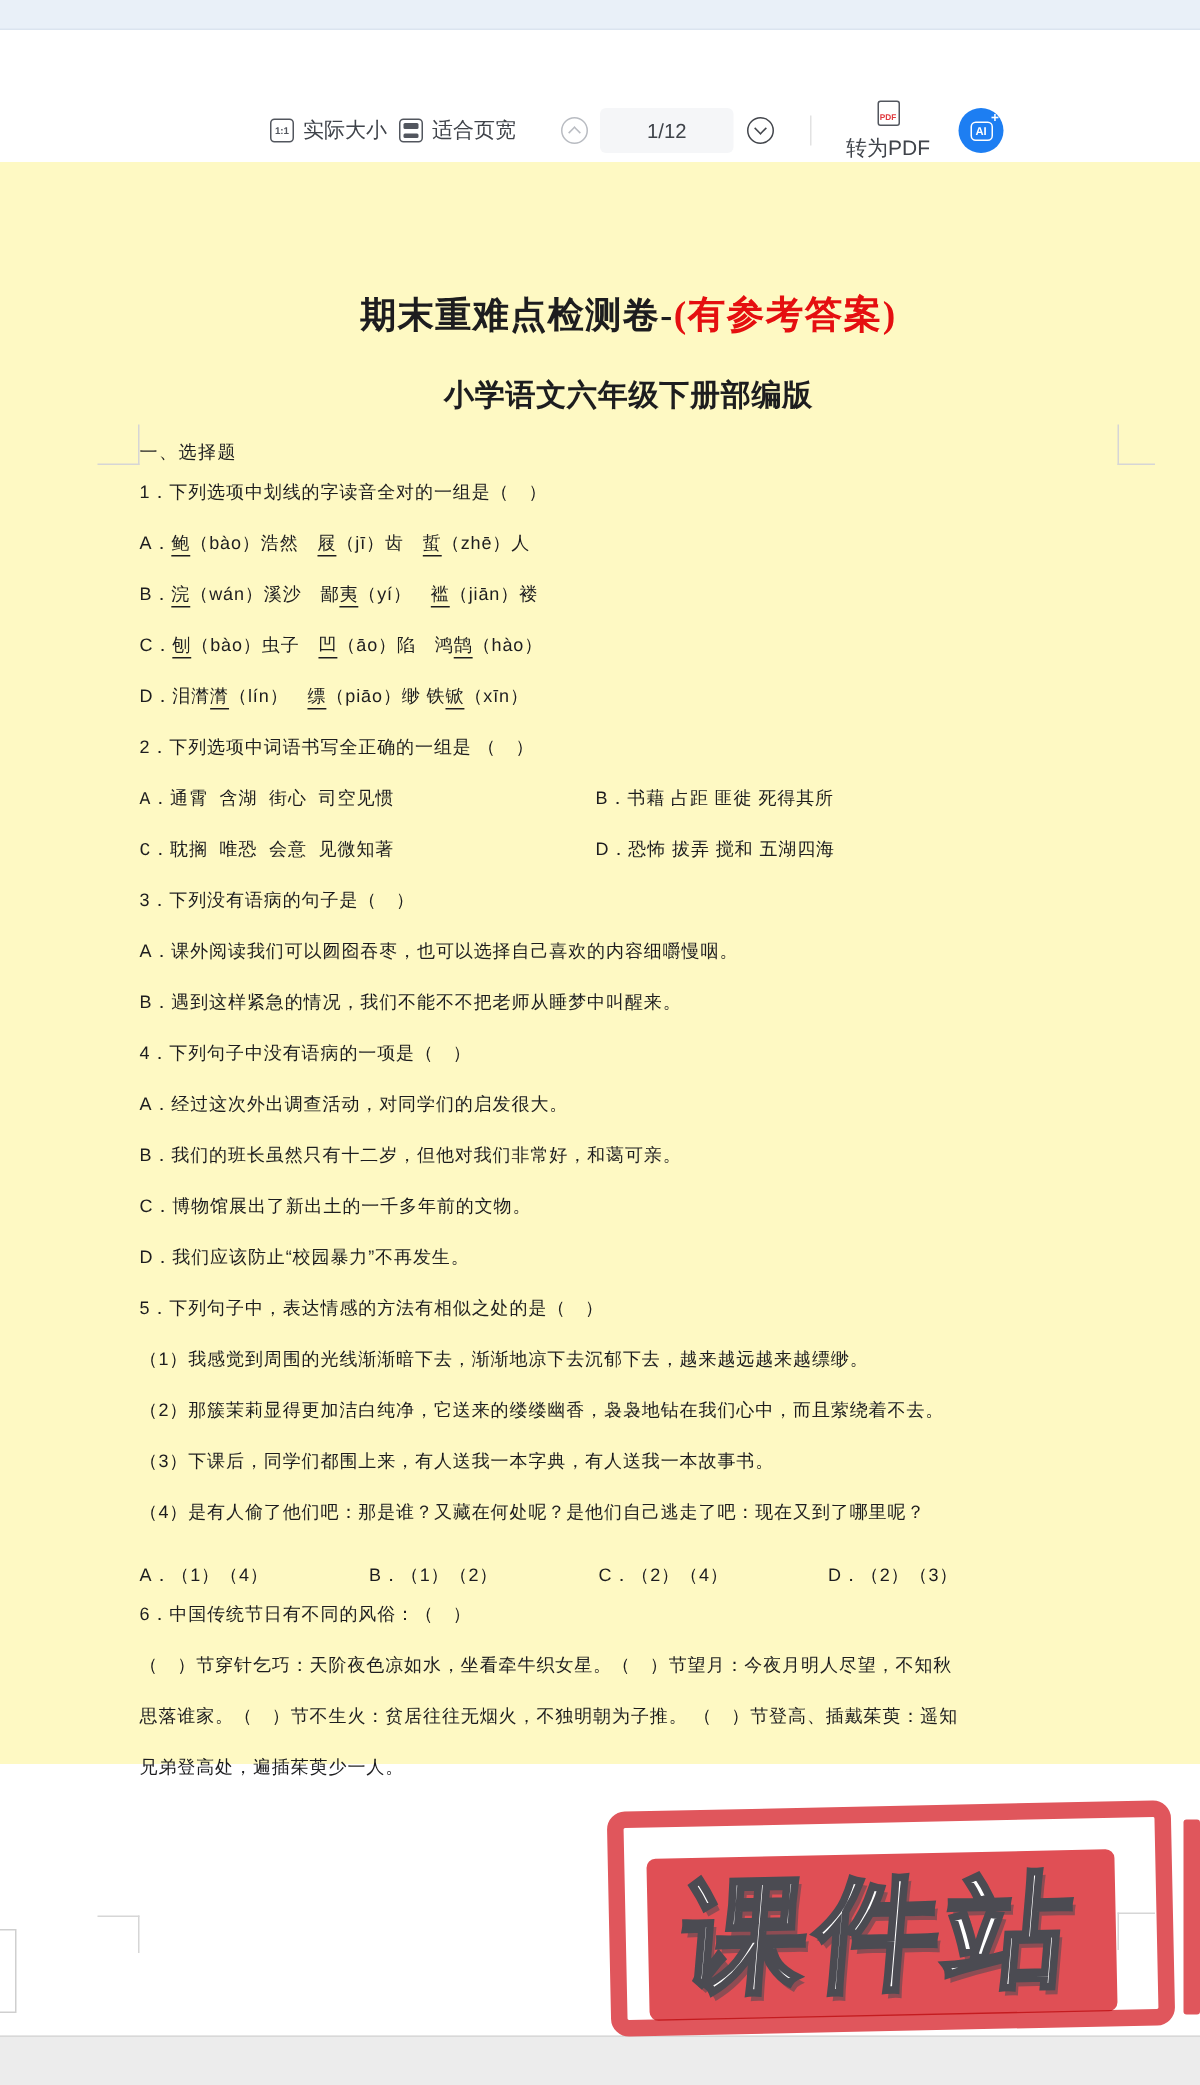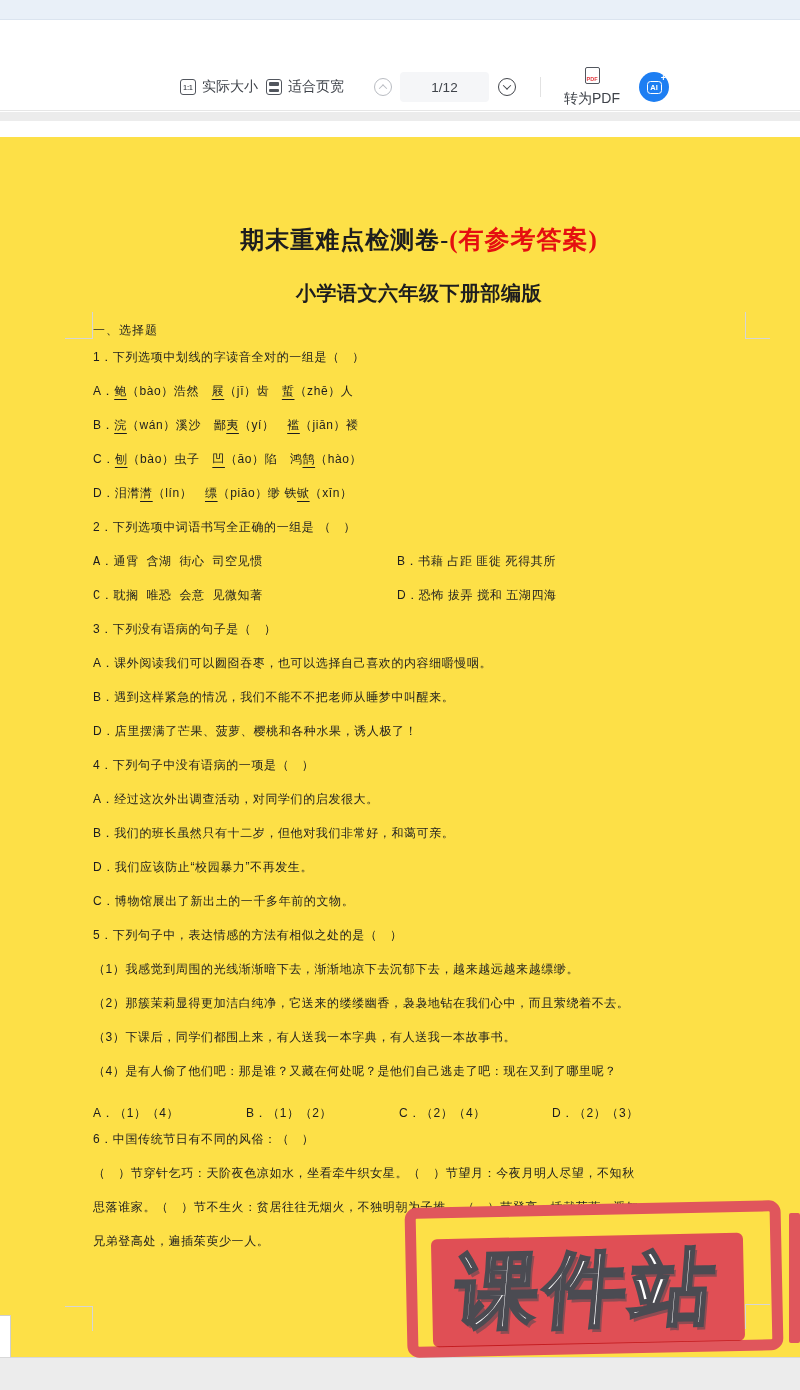--- a/index.html
+++ b/index.html
@@ -36,21 +36,21 @@
           box-sizing:border-box;}
   .pdf-label{position:absolute;bottom:1px;left:0;right:0;text-align:center;font-size:5.5px;
              font-weight:bold;color:#e0393e;letter-spacing:0;}
   .ai-btn{width:30px;height:30px;border-radius:50%;background:#1d7ef2;display:flex;align-items:center;
           justify-content:center;position:relative;margin-left:19px;cursor:pointer;}
   .ai-sq{width:15px;height:13px;border:1.5px solid #fff;border-radius:3.5px;color:#fff;font-size:7.5px;
          font-weight:bold;display:flex;align-items:center;justify-content:center;box-sizing:border-box;}
   .ai-plus{position:absolute;top:3px;right:3px;color:#fff;font-size:9px;font-weight:bold;line-height:7px;}
 
   
-  .page{position:absolute;left:0;top:137px;width:800px;height:1236px;background:#fde047;}
+  .page{position:absolute;left:0;top:108px;width:800px;height:1068px;background:#fef9c3;}
   .corner{position:absolute;box-sizing:border-box;}
   .c-tl{left:65px;top:175px;width:28px;height:27px;border-right:1px solid #d6d6d6;border-bottom:1px solid #d6d6d6;}
   .c-tr{left:745px;top:175px;width:25px;height:27px;border-left:1px solid #d6d6d6;border-bottom:1px solid #d6d6d6;}
   .c-bl{left:65px;top:1169px;width:28px;height:25px;border-top:1px solid #d6d6d6;border-right:1px solid #d6d6d6;}
   .c-br{left:745px;top:1167px;width:25px;height:25px;border-top:1px solid #d6d6d6;border-left:1px solid #d6d6d6;}
   .edge-peek{position:absolute;left:-4px;top:1178px;width:13px;height:54px;background:#fff;
              border:1px solid #cfcfcf;}
 
   .content{position:absolute;left:93px;top:0;width:652px;color:#1d1d1f;}
   .doc-title{margin-top:85px;text-align:center;font-family:"Liberation Serif",serif;font-weight:bold;
@@ -183,27 +183,26 @@
       <span>B．书藉 占距 匪徙 死得其所</span>
     </div>
     <div class="line cols">
       <span class="col1">C．耽搁 唯恐 会意 见微知著</span>
       <span>D．恐怖 拔弄 搅和 五湖四海</span>
     </div>
 
     <div class="line">3．下列没有语病的句子是（　）</div>
     <div class="line">A．课外阅读我们可以囫囵吞枣，也可以选择自己喜欢的内容细嚼慢咽。</div>
     <div class="line">B．遇到这样紧急的情况，我们不能不不把老师从睡梦中叫醒来。</div>
-    <div class="line">D．店里摆满了芒果、菠萝、樱桃和各种水果，诱人极了！</div>
 
     <div class="line">4．下列句子中没有语病的一项是（　）</div>
     <div class="line">A．经过这次外出调查活动，对同学们的启发很大。</div>
     <div class="line">B．我们的班长虽然只有十二岁，但他对我们非常好，和蔼可亲。</div>
+    <div class="line">C．博物馆展出了新出土的一千多年前的文物。</div>
     <div class="line">D．我们应该防止“校园暴力”不再发生。</div>
-    <div class="line">C．博物馆展出了新出土的一千多年前的文物。</div>
 
     <div class="line">5．下列句子中，表达情感的方法有相似之处的是（　）</div>
     <div class="line">（1）我感觉到周围的光线渐渐暗下去，渐渐地凉下去沉郁下去，越来越远越来越缥缈。</div>
     <div class="line">（2）那簇茉莉显得更加洁白纯净，它送来的缕缕幽香，袅袅地钻在我们心中，而且萦绕着不去。</div>
     <div class="line">（3）下课后，同学们都围上来，有人送我一本字典，有人送我一本故事书。</div>
     <div class="line">（4）是有人偷了他们吧：那是谁？又藏在何处呢？是他们自己逃走了吧：现在又到了哪里呢？</div>
     <div class="line q5opts">
       <span>A．（1）（4）</span>
       <span>B．（1）（2）</span>
       <span>C．（2）（4）</span>

